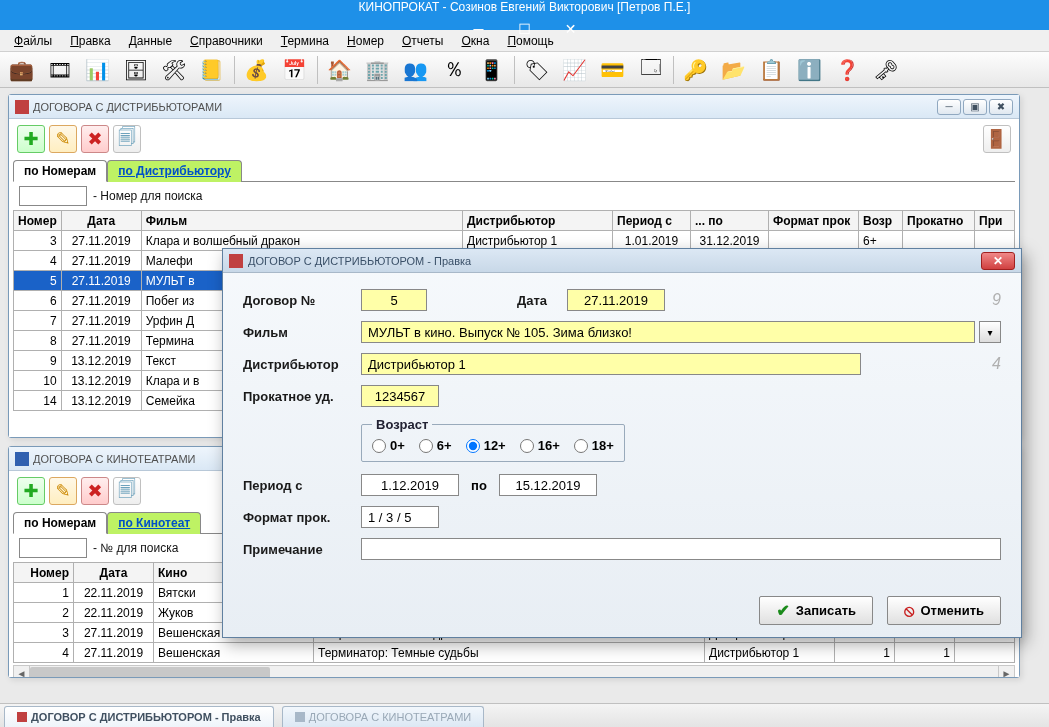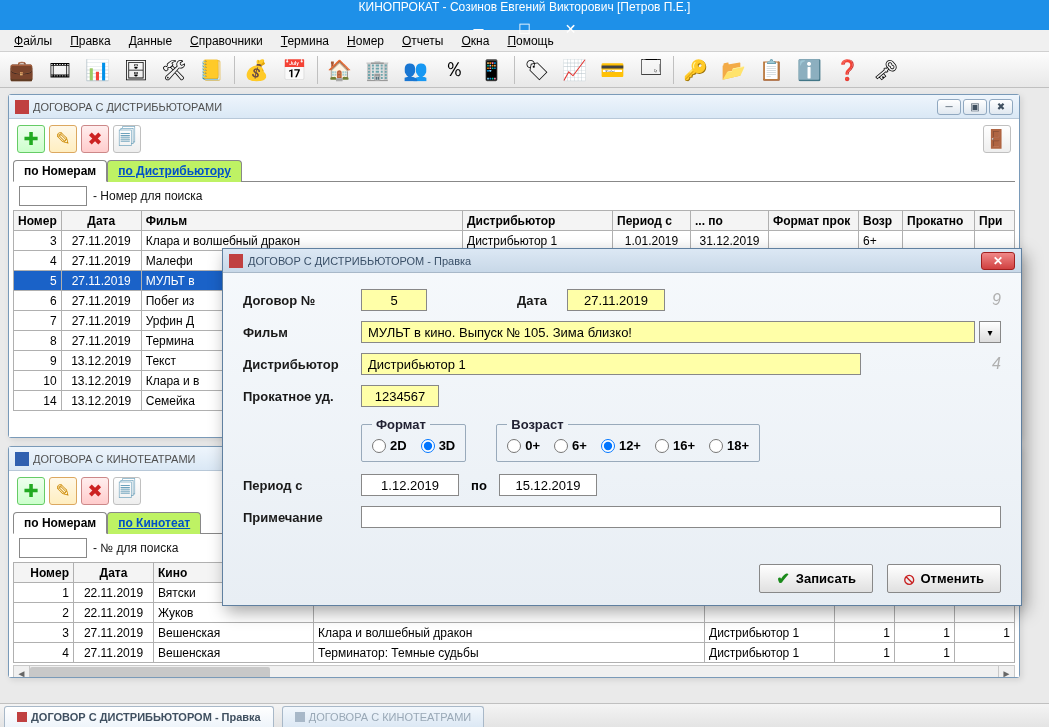--- a/index.html
+++ b/index.html
@@ -419,44 +419,41 @@
         <span class="field full" style="flex:0 0 500px">Дистрибьютор 1</span>
         <span class="ghost">4</span>
       </div>
       <div class="dlg-row">
         <span class="lbl">Прокатное уд.</span>
         <span class="field w74">1234567</span>
       </div>
       <div class="dlg-row">
         <span class="lbl"></span>
         <fieldset class="grp">
-          <legend>Формат</legend>
-          <div class="radios" id="fmt-radios">
-              <label class="radio"><input type="radio" name="fmt" style=""> 2D</label>
-              <label class="radio"><input type="radio" name="fmt" checked="" style=""> 3D</label>
-            </div>
-        </fieldset>
-        <fieldset class="grp">
           <legend>Возраст</legend>
           <div class="radios" id="age-radios">
               <label class="radio"><input type="radio" name="age" style=""> 0+</label>
               <label class="radio"><input type="radio" name="age" style=""> 6+</label>
               <label class="radio"><input type="radio" name="age" checked="" style=""> 12+</label>
               <label class="radio"><input type="radio" name="age" style=""> 16+</label>
               <label class="radio"><input type="radio" name="age" style=""> 18+</label>
             </div>
         </fieldset>
       </div>
       <div class="dlg-row" style="margin-top:12px">
         <span class="lbl">Период с</span>
         <span class="field w100 white" style="justify-content:center">1.12.2019</span>
         <span class="gap" style="width:40px">по</span>
         <span class="field w100 white" style="justify-content:center">15.12.2019</span>
       </div>
       <div class="dlg-row">
+        <span class="lbl">Формат прок.</span>
+        <span class="field w74 white">1 / 3 / 5</span>
+      </div>
+      <div class="dlg-row">
         <span class="lbl">Примечание</span>
         <span class="field full white"></span>
       </div>
     </div>
     <div class="dlg-btns">
       <div class="dlg-btn">
           <span class="ok">✔</span>
           <span>Записать</span>
         </div>
       <div class="dlg-btn cancel">

